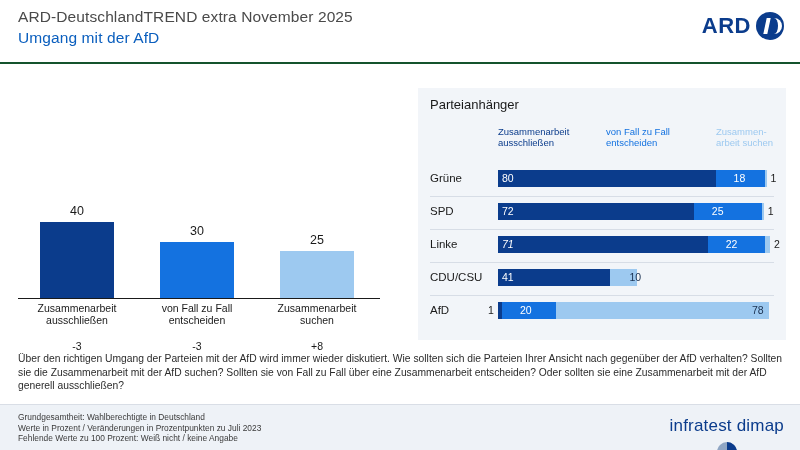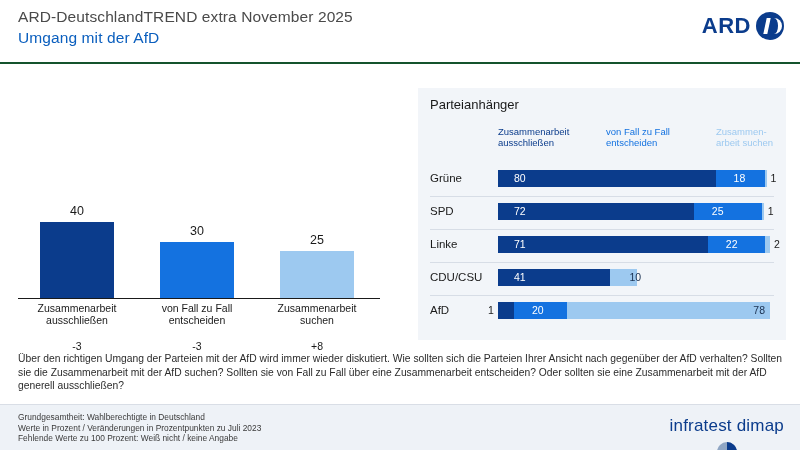--- a/index.html
+++ b/index.html
@@ -181,21 +181,21 @@
     height: 17px;
     display: flex;
   }
   .seg {
     height: 17px;
     position: relative;
     font-size: 10.5px;
     line-height: 17px;
     box-sizing: border-box;
   }
-  .seg-a { background: #0b3c8c; color: #ffffff; padding-left: 16px; }
+  .seg-a { background: #0b3c8c; color: #ffffff; padding-left: 4px; }
   .seg-b { background: #1472e0; color: #ffffff; padding-left: 18px; }
   .seg-c { background: #9dc9f0; color: #1a3050; }
   .seg-val-in { white-space: nowrap; }
   .seg-val-out {
     position: absolute;
     top: 0;
     font-size: 10.5px;
     line-height: 17px;
     color: #1a1a1a;
     white-space: nowrap;
@@ -329,21 +329,21 @@
         </div>
         <div class="seg seg-c" style="width:2.7px;">
           <span class="seg-val-out" style="left:6px;">1</span>
         </div>
       </div>
     </div>
 
     <div class="rp-row">
       <div class="rp-party">Linke</div>
       <div class="rp-track">
-        <div class="seg seg-a" style="width:223px;">
+        <div class="seg seg-a" style="width:223px;font-style:italic;">
           <span class="seg-val-in">71</span>
         </div>
         <div class="seg seg-b" style="width:59.8px;">
           <span class="seg-val-in">22</span>
         </div>
         <div class="seg seg-c" style="width:5.4px;">
           <span class="seg-val-out" style="left:9px;">2</span>
         </div>
       </div>
     </div>

